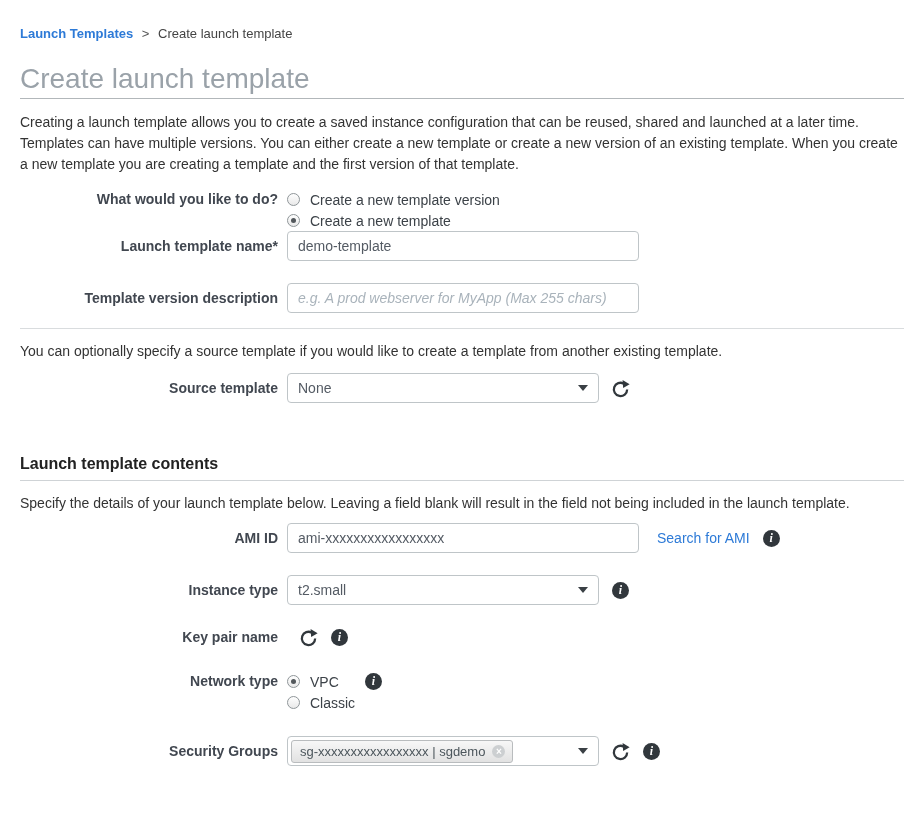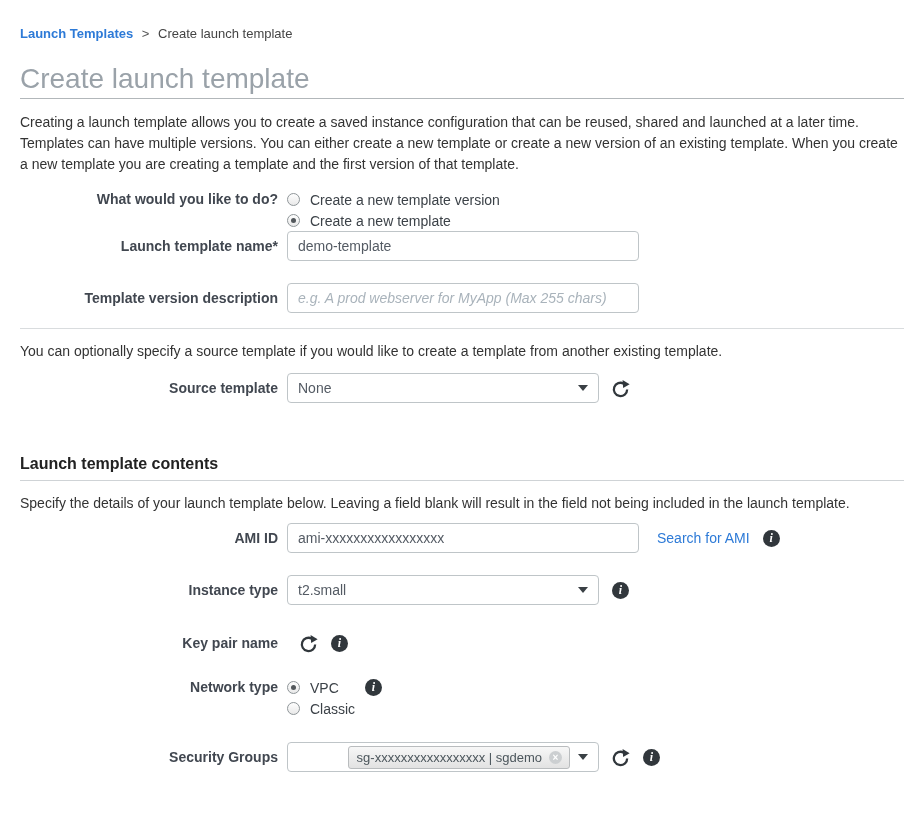--- a/index.html
+++ b/index.html
@@ -47,42 +47,42 @@
   }
   .row-field{display:flex;align-items:center;}
   .row-field.column{display:block;}
 
   .row-what{margin-top:14px;}
   .row-name{}
   .row-desc{margin-top:22px;}
   .row-source{margin-top:11px;}
   .row-ami{margin-top:9px;}
   .row-instance{margin-top:22px;}
-  .row-key{margin-top:28px;}
+  .row-key{margin-top:22px;}
   .row-network{margin-top:23px;}
   .row-sg{margin-top:23px;}
 
   
   .text-input{
     width:352px;height:30px;border:1px solid #bfc5c8;border-radius:4px;
     padding:0 10px;font-size:14px;color:#545b64;outline:none;
     font-family:"Liberation Sans","DejaVu Sans",sans-serif;background:#fff;
   }
   .text-input::placeholder{color:#a9b3bb;font-style:italic;opacity:1;}
 
   .select{
     width:312px;height:30px;border:1px solid #bfc5c8;border-radius:4px;
     background:#fff;display:flex;align-items:center;justify-content:space-between;
     padding:0 10px;color:#545b64;cursor:pointer;
   }
   .select .caret{
     width:0;height:0;border-left:5px solid transparent;border-right:5px solid transparent;
     border-top:6px solid #3a4045;margin-left:8px;flex-shrink:0;
   }
-  .select.multi{padding:0 10px 0 3px;justify-content:flex-end;}
+  .select.multi{padding:0 10px 0 3px;}
 
   
   .tag-pill{
     display:inline-flex;align-items:center;height:23px;
     background:linear-gradient(#f7f7f7,#e2e2e2);
     border:1px solid #b9bcbe;border-radius:3px;
     padding:0 7px 0 8px;font-size:13px;color:#4c565c;white-space:nowrap;
   }
   .tag-remove{
     width:13px;height:13px;border-radius:50%;background:#cccfd1;color:#fff;

